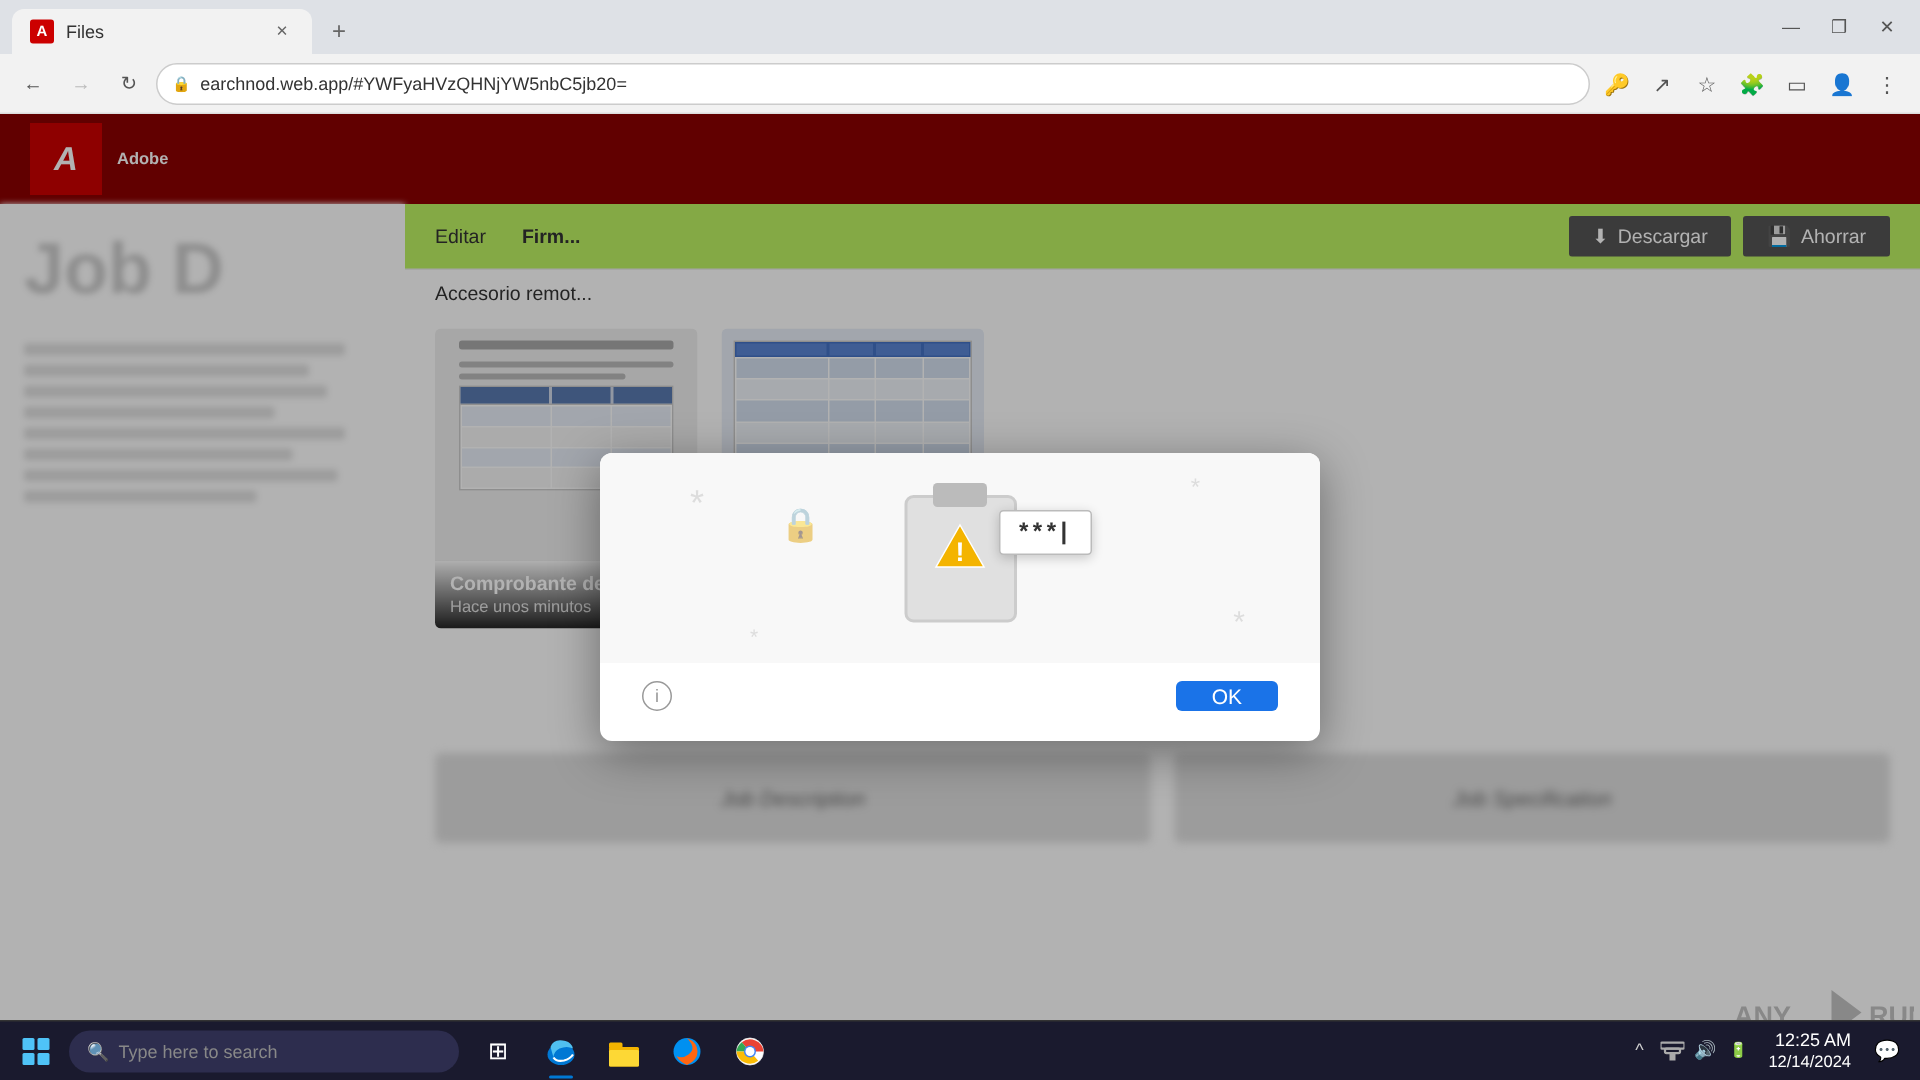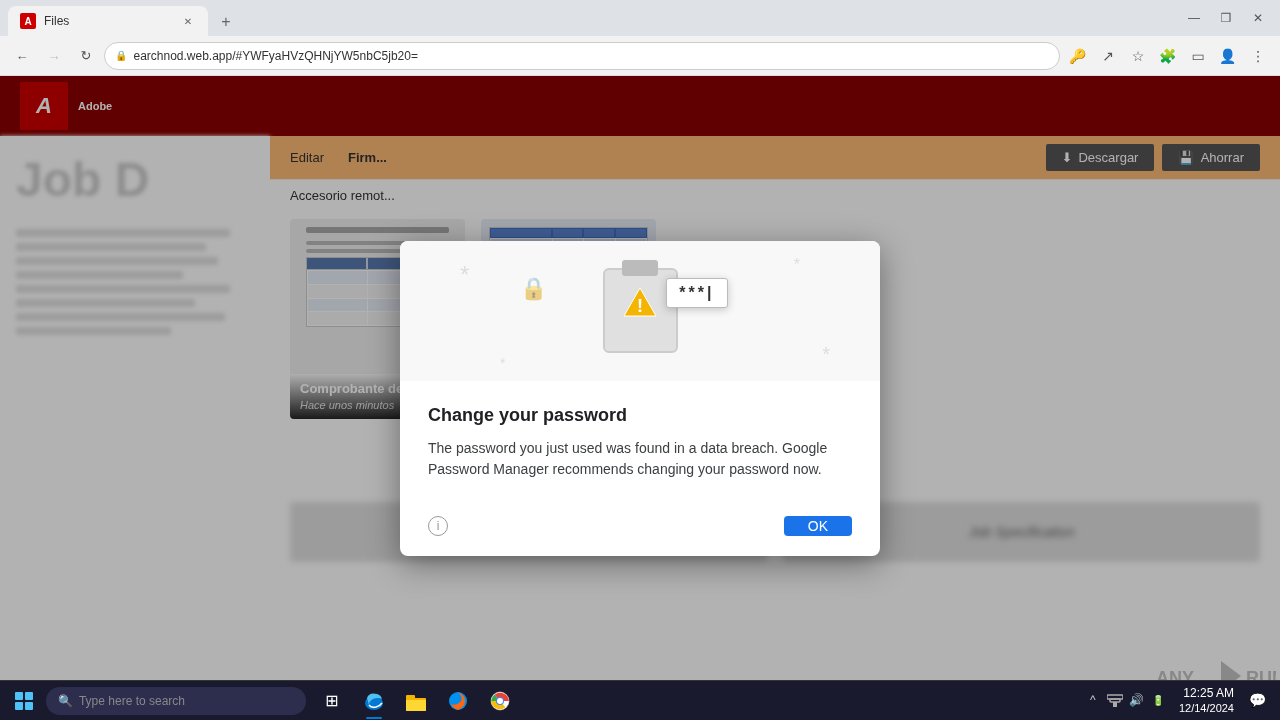--- a/index.html
+++ b/index.html
@@ -136,21 +136,21 @@
           <div style="height:8px; background:#e0e0e0; margin:6px 0; border-radius:2px; width:70%;"></div>
           <div style="height:8px; background:#e0e0e0; margin:6px 0; border-radius:2px; width:90%;"></div>
           <div style="height:8px; background:#e0e0e0; margin:6px 0; border-radius:2px; width:75%;"></div>
           <div style="height:8px; background:#e0e0e0; margin:6px 0; border-radius:2px; width:88%;"></div>
           <div style="height:8px; background:#e0e0e0; margin:6px 0; border-radius:2px; width:65%;"></div>
         </div>
       </div>
 
       <div style="position:absolute; top:60px; left:270px; right:0; bottom:40px; background:white;">
 
-        <div style="display:flex; gap:24px; padding:8px 20px; border-bottom:1px solid #eee; align-items:center; background:#fdba74;">
+        <div style="display:flex; gap:24px; padding:8px 20px; border-bottom:1px solid #eee; align-items:center; background:#bef264;">
           <span style="font-size:13px; color:#333;">Editar</span>
           <span style="font-size:13px; color:#333;font-weight:bold;">Firm...</span>
           <div style="margin-left:auto; display:flex; gap:8px;">
             <button style="background:#555; color:white; border:none; padding:6px 16px; font-size:13px; cursor:pointer; border-radius:2px; display:flex; align-items:center; gap:6px;">
               <span>⬇</span>
               <span>Descargar</span>
             </button>
             <button style="background:#555; color:white; border:none; padding:6px 16px; font-size:13px; cursor:pointer; border-radius:2px; display:flex; align-items:center; gap:6px;">
               <span>💾</span>
               <span>Ahorrar</span>
@@ -194,21 +194,21 @@
                   <div style="flex:1; display:flex; gap:1px;">
                       <div style="flex:1.5; background:#f5f5f5;"></div>
                       <div style="flex:1; background:#f5f5f5;"></div>
                       <div style="flex:1; background:#f5f5f5;"></div>
                     </div>
                 </div>
               </div>
             </div>
             <div style="position:absolute;bottom:0;left:0;right:0;background:linear-gradient(to top, rgba(0,0,0,0.85) 0%, rgba(0,0,0,0) 100%);padding:8px 10px;color:white;">
               <div style="font-size:13px;font-weight:bold;">Comprobante de pago</div>
-              <div style="font-size:11px;opacity:0.8;margin-top:3px;font-style:italic;">Hace unos minutos</div>
+              <div style="font-size:11px;opacity:0.8;margin-top:3px;">Hace unos minutos</div>
             </div>
           </div>
 
           <div style="width:175px; height:200px; position:relative; border-radius:4px; overflow:hidden; cursor:pointer;">
             <div style="width:100%; height:155px; background:#e8eef8; padding:8px; display:flex; flex-direction:column; gap:4px;">
               <div style="width:100%; height:90px; background:white; border:1px solid #ccc; display:flex; flex-direction:column;">
                 <div style="height:10px; background:#4472c4; display:flex; gap:1px; padding:1px;">
                   <div style="flex:2; background:#5b86d4;"></div>
                   <div style="flex:1; background:#5b86d4; margin-left:1px;"></div>
                   <div style="flex:1; background:#5b86d4; margin-left:1px;"></div>
@@ -315,24 +315,20 @@
               <svg width="36" height="32" viewBox="0 0 36 32">
                 <polygon points="18,2 34,30 2,30" fill="#f4b400" stroke="white" stroke-width="1"></polygon>
                 <text x="18" y="26" text-anchor="middle" font-size="18" font-weight="bold" fill="white">!</text>
               </svg>
             </div>
 
             <div style="position:absolute;right:-50px;top:10px;background:white;border:1px solid #bbb;border-radius:3px;padding:5px 12px;font-size:16px;color:#333;font-weight:bold;letter-spacing:3px;box-shadow:0 2px 8px rgba(0,0,0,0.2);">***|</div>
           </div>
         </div>
 
-        <div class="dialog-body">
-          <div class="dialog-title">Change your password</div>
-          <div class="dialog-message">The password you just used was found in a data breach. Google Password Manager recommends changing your password now.</div>
-        </div>
 
         <div class="dialog-footer">
           <div class="dialog-info-icon">i</div>
           <button class="dialog-ok-btn">OK</button>
         </div>
       </div>
     </div>
   </div>
 </div>
 

